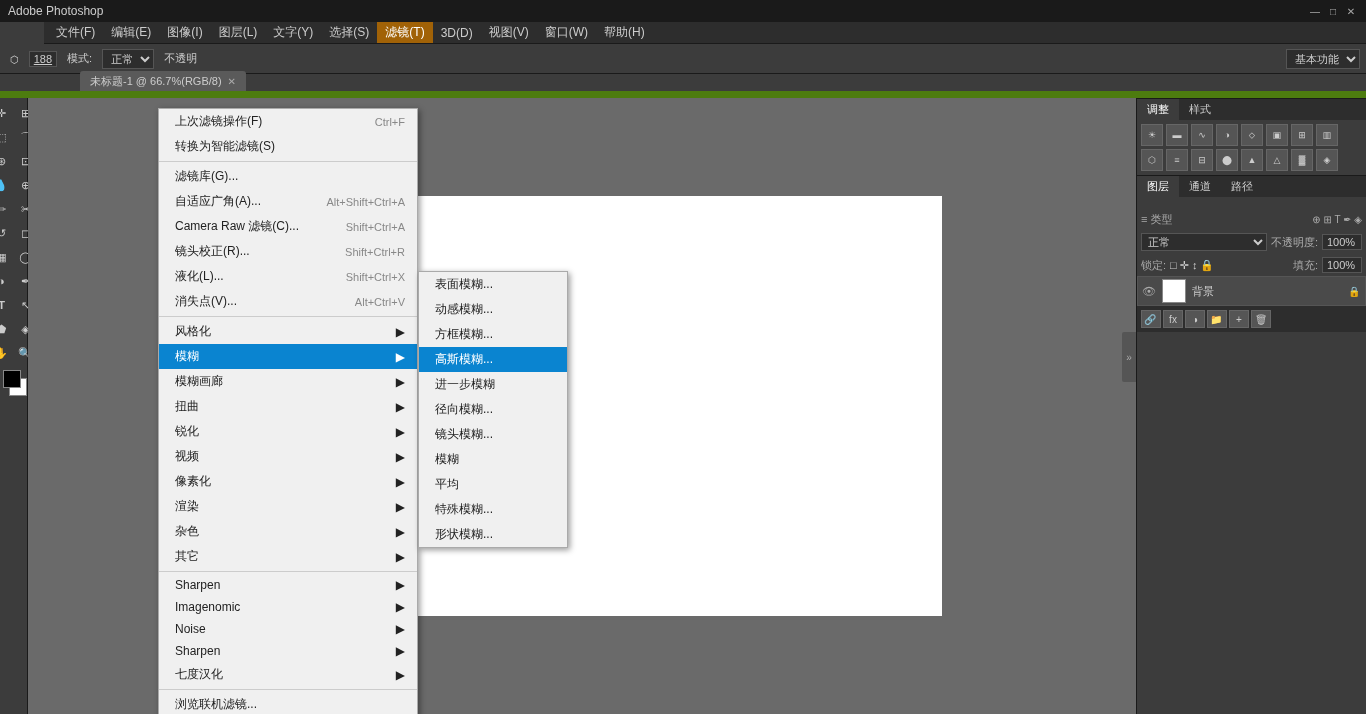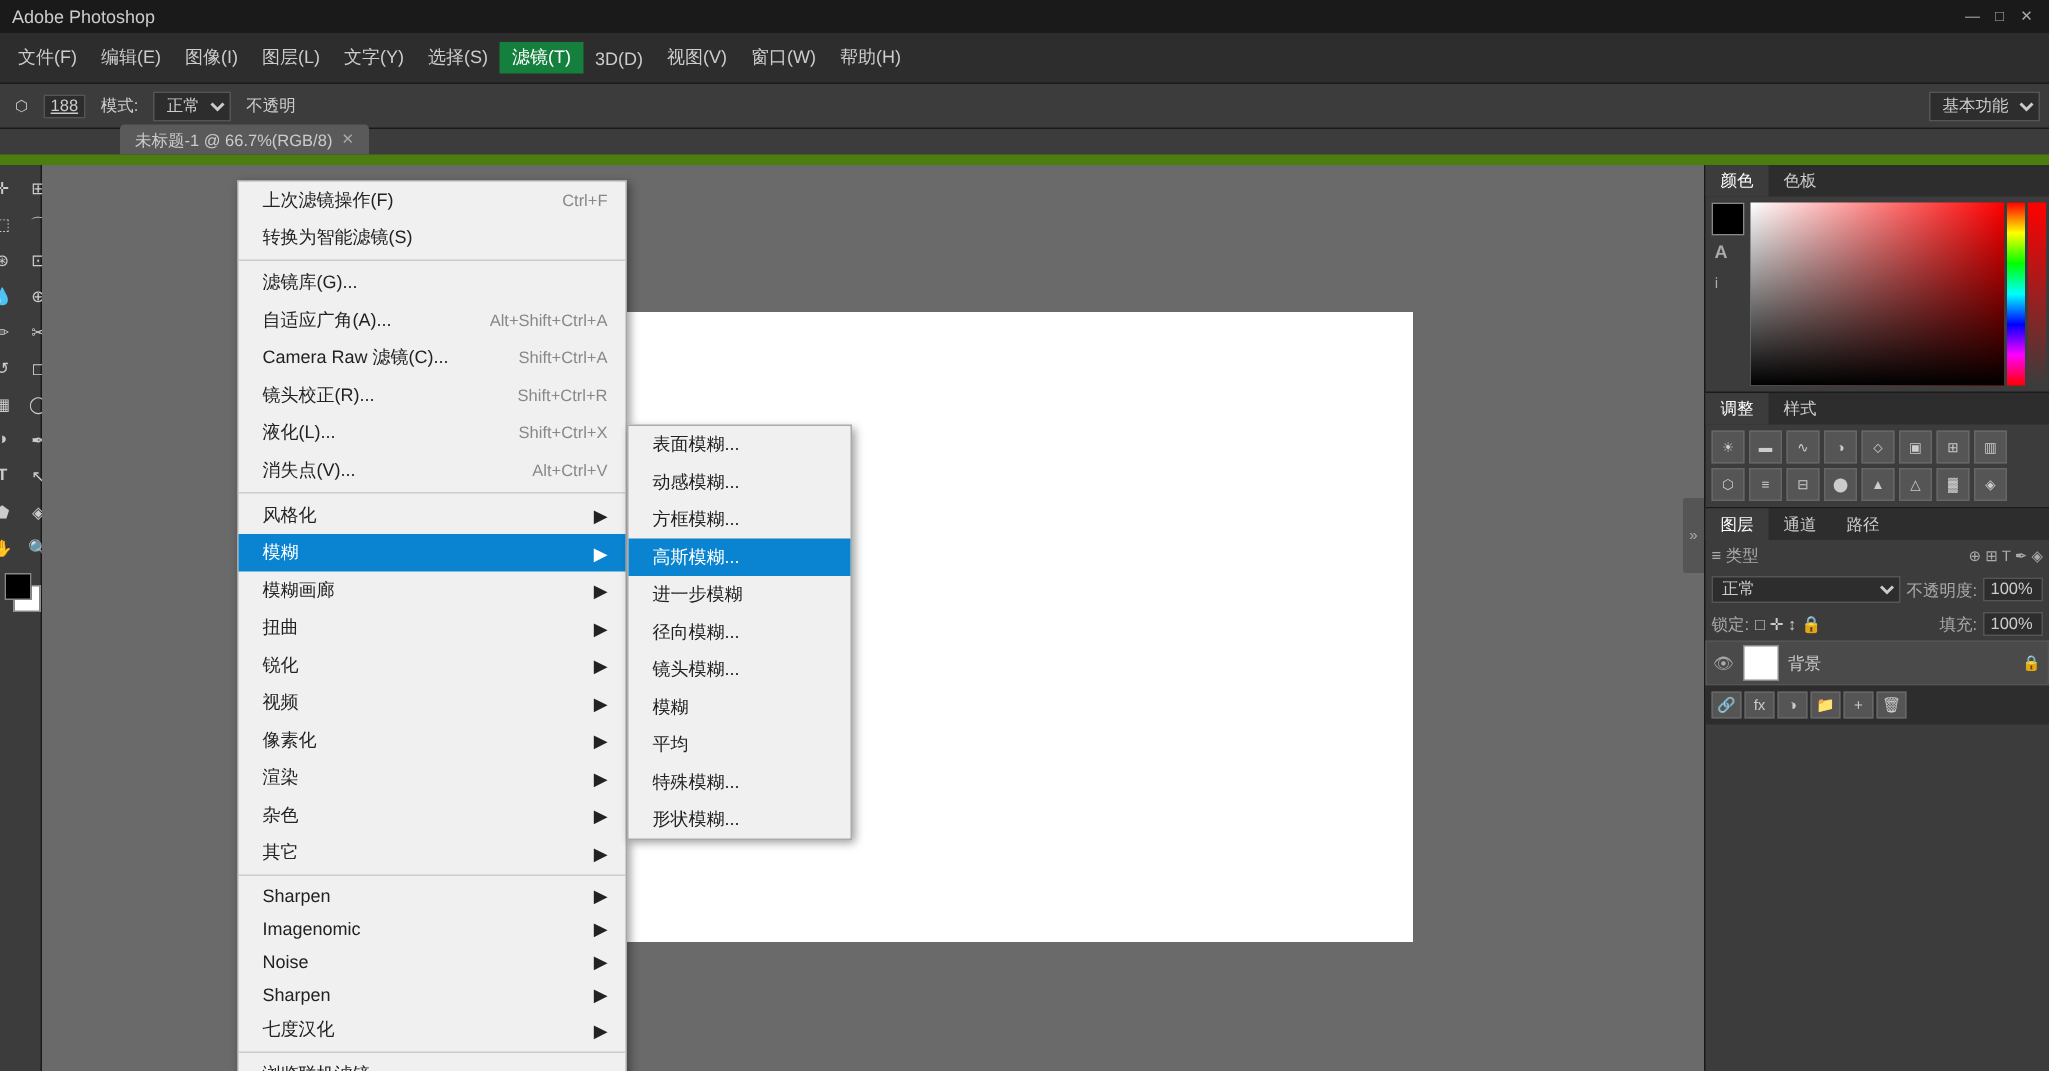--- a/index.html
+++ b/index.html
@@ -4,23 +4,23 @@
   <style>
     * { margin: 0; padding: 0; box-sizing: border-box; }
     body { width: 1366px; height: 714px; overflow: hidden; background: #3c3c3c; font-family: 'Microsoft YaHei', Arial, sans-serif; font-size: 12px; color: #ccc; }
 
     
     #titlebar { height: 22px; background: #1a1a1a; display: flex; align-items: center; justify-content: space-between; padding: 0 8px; }
     #titlebar .winbtns { display: flex; gap: 4px; }
     #titlebar .winbtn { width: 14px; height: 14px; display: flex; align-items: center; justify-content: center; color: #aaa; font-size: 10px; cursor: pointer; }
 
     
-    #menubar { height: 34px; background: #2d2d2d; display: flex; align-items: center; padding: 0 4px; border-bottom: 1px solid #1a1a1a; }
+    #menubar { height: 22px; background: #2d2d2d; display: flex; align-items: center; padding: 0 4px; border-bottom: 1px solid #1a1a1a; margin-left: 44px; }
     .menu-item { padding: 2px 8px; color: #ccc; font-size: 12px; cursor: pointer; white-space: nowrap; }
-    .menu-item:hover, .menu-item.active { background: #15803d; color: #fff; }
+    .menu-item:hover, .menu-item.active { background: #a16207; color: #fff; }
 
     
     #toolbar { height: 30px; background: #3c3c3c; display: flex; align-items: center; padding: 0 6px; border-bottom: 1px solid #1a1a1a; gap: 6px; }
     .toolbar-item { color: #ccc; font-size: 11px; padding: 2px 4px; }
     .toolbar-select { background: #2d2d2d; color: #ccc; border: 1px solid #555; padding: 1px 4px; font-size: 11px; height: 20px; }
 
     
     #tabbar { height: 24px; background: #3c3c3c; display: flex; align-items: flex-end; padding-left: 80px; border-bottom: 7px solid #4d7c0f; }
     .tab { height: 20px; background: #5a5a5a; color: #ccc; padding: 0 10px; display: flex; align-items: center; gap: 6px; font-size: 11px; cursor: pointer; border-top-left-radius: 3px; border-top-right-radius: 3px; }
     .tab .close-tab { color: #aaa; font-size: 10px; }
@@ -292,40 +292,20 @@
       <div class="submenu-item">形状模糊...</div>
     </div>
   </div>
 
   <div id="right-panel">
 
     <div style="position:absolute; right:230px; top:50%; transform:translateY(-50%); width:14px; height:50px; background:#555; display:flex; align-items:center; justify-content:center; cursor:pointer; z-index:10; border-radius:2px 0 0 2px;">
       <span style="color:#aaa;font-size:10px;">»</span>
     </div>
 
-    <div>
-      <div id="color-tabs">
-        <div class="color-tab active">颜色</div>
-        <div class="color-tab">色板</div>
-      </div>
-      <div style="position:relative; height:130px;">
-
-        <div style="position:absolute;top:4px;left:4px;width:22px;height:22px;background:#000;border:1px solid #888;z-index:5;"></div>
-
-        <div style="position:absolute;top:30px;left:6px;color:#aaa;font-size:12px;z-index:5;font-weight:bold;">A</div>
-
-        <div style="position:absolute;top:50px;left:6px;color:#aaa;font-size:10px;z-index:5;">ℹ</div>
-
-        <div style="position:absolute;top:4px;left:30px;right:30px;height:122px;background: linear-gradient(to bottom, rgba(0,0,0,0) 0%, rgba(0,0,0,1) 100%), linear-gradient(to right, #fff 0%, #f00 100%);"></div>
-
-        <div style="position:absolute;top:4px;right:16px;width:12px;height:122px;background:linear-gradient(to bottom,#f00,#ff0,#0f0,#0ff,#00f,#f0f,#f00);"></div>
-
-        <div style="position:absolute;top:4px;right:2px;width:12px;height:122px;background:linear-gradient(to bottom,#f00,rgba(255,0,0,0));"></div>
-      </div>
-    </div>
 
     <div style="border-top:1px solid #1a1a1a;">
       <div style="display:flex; background:#2d2d2d;">
         <div class="color-tab active">调整</div>
         <div class="color-tab">样式</div>
       </div>
 
       <div class="adj-icons">
         <div class="adj-icon" title="亮度/对比度">☀</div>
         <div class="adj-icon" title="色阶">▬</div>
@@ -346,21 +326,21 @@
       </div>
     </div>
 
     <div id="layers-panel" style="flex:1; border-top:1px solid #1a1a1a;">
       <div style="display:flex; background:#2d2d2d;">
         <div class="color-tab active">图层</div>
         <div class="color-tab">通道</div>
         <div class="color-tab">路径</div>
       </div>
 
-      <div style="display:flex; gap:4px; padding:3px 4px; align-items:center;">
+      <div style="display:flex; gap:4px; padding:3px 4px; align-items:center;margin-top:12px;">
         <span style="font-size:11px;color:#aaa;">≡ 类型</span>
         <div style="flex:1;"></div>
         <span style="font-size:10px;color:#aaa;">⊕ ⊞ T ✒ ◈</span>
       </div>
       <div style="display:flex; gap:4px; padding:3px 4px; align-items:center;">
         <select class="layers-select">
           <option>正常</option>
         </select>
         <span style="font-size:11px;color:#aaa;">不透明度:</span>
         <div style="background:#2d2d2d;border:1px solid #555;padding:1px 4px;color:#ccc;font-size:11px;min-width:40px;">100%</div>

